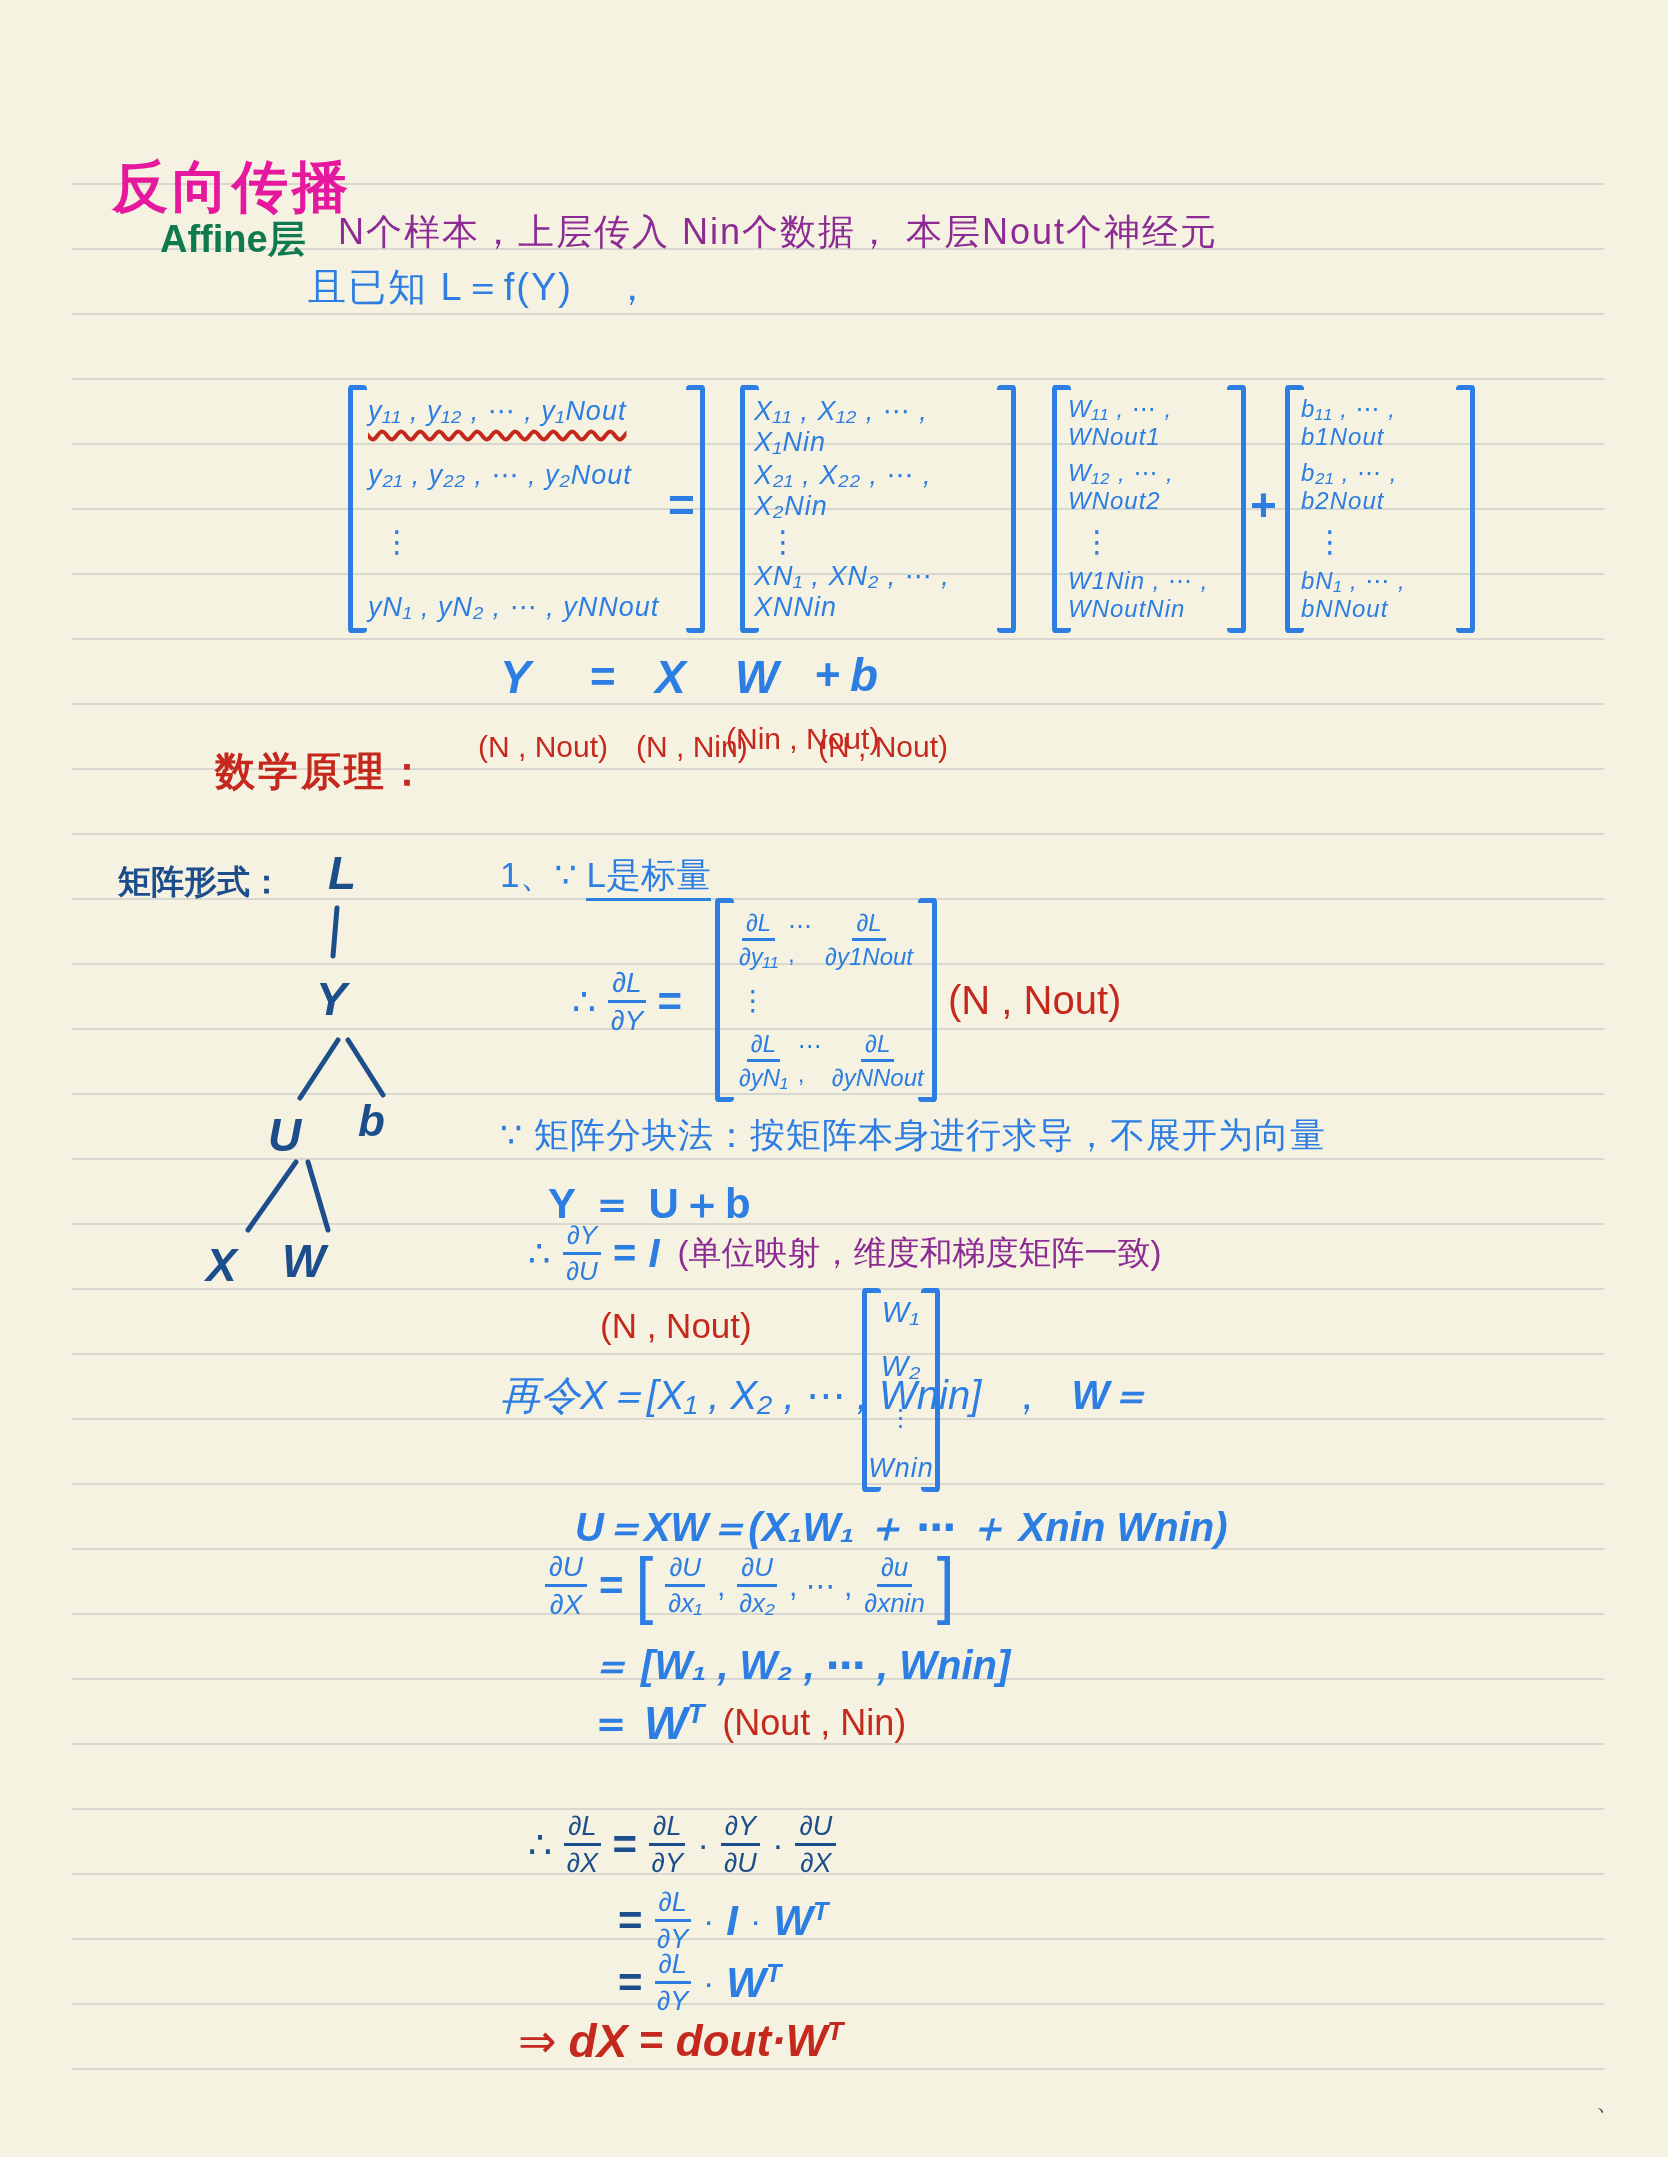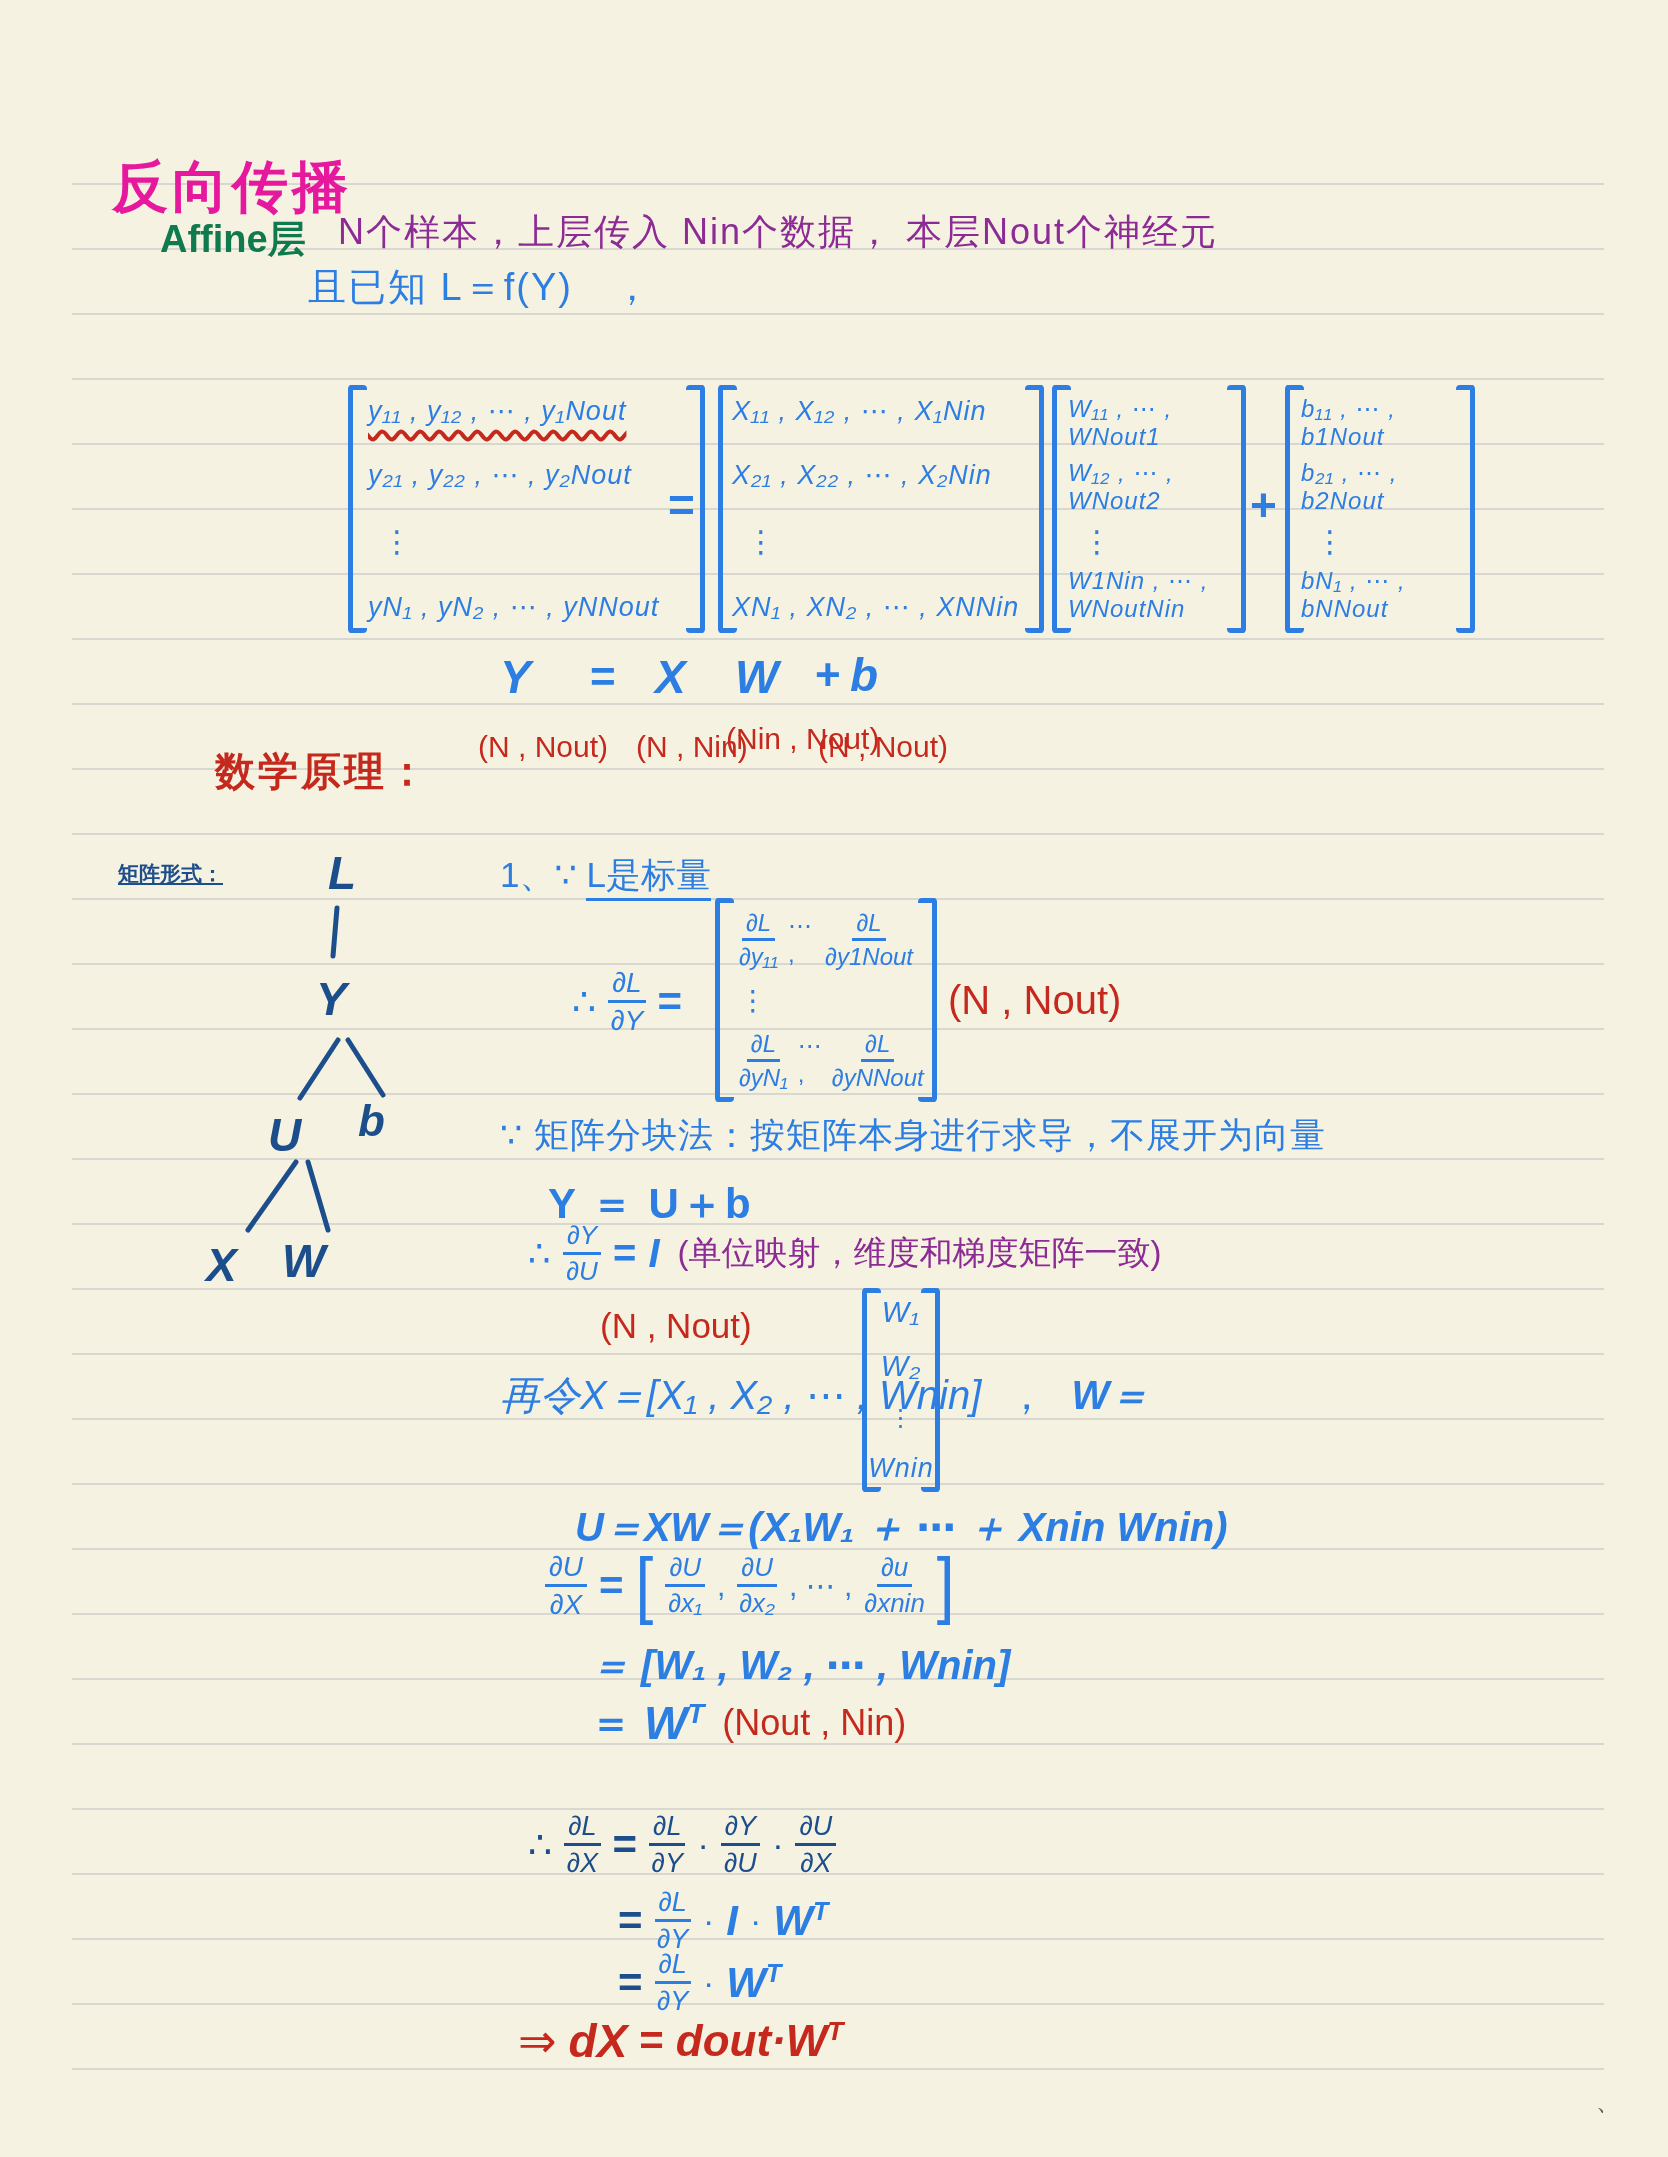--- a/index.html
+++ b/index.html
@@ -60,21 +60,21 @@
     <span class="br bl"></span>
     <span class="br brr"></span>
     <div class="mrow wavy">y₁₁ , y₁₂ , ⋯ , y₁Nout</div>
     <div class="mrow">y₂₁ , y₂₂ , ⋯ , y₂Nout</div>
     <div class="mrow vd">⋮</div>
     <div class="mrow">yN₁ , yN₂ , ⋯ , yNNout</div>
   </div>
 
   <div class="abs c-blue bold" style="left:668px;top:478px;font-size:46px;">=</div>
 
-  <div class="matrix" style="left:718px;top:385px;width:326px;height:248px;padding-left:14px;">
+  <div class="matrix" style="left:740px;top:385px;width:276px;height:248px;padding-left:14px;">
     <span class="br bl"></span>
     <span class="br brr"></span>
     <div class="mrow">X₁₁ , X₁₂ , ⋯ , X₁Nin</div>
     <div class="mrow">X₂₁ , X₂₂ , ⋯ , X₂Nin</div>
     <div class="mrow vd">⋮</div>
     <div class="mrow">XN₁ , XN₂ , ⋯ , XNNin</div>
   </div>
 
   <div class="matrix" style="left:1052px;top:385px;width:194px;height:248px;padding:10px 16px;">
     <span class="br bl"></span>
@@ -102,21 +102,21 @@
   <div class="abs c-blue ital bold" style="left:735px;top:650px;font-size:46px;">W</div>
   <div class="abs c-blue bold" style="left:815px;top:650px;font-size:44px;">+</div>
   <div class="abs c-blue ital bold" style="left:850px;top:648px;font-size:46px;">b</div>
 
   <div class="abs c-red" style="left:478px;top:730px;font-size:30px;">(N , Nout)</div>
   <div class="abs c-red" style="left:636px;top:730px;font-size:30px;">(N , Nin)</div>
   <div class="abs c-red" style="left:726px;top:722px;font-size:30px;">(Nin , Nout)</div>
   <div class="abs c-red" style="left:818px;top:730px;font-size:30px;">(N , Nout)</div>
 
   <div class="abs c-red bold" style="left:215px;top:744px;font-size:40px;letter-spacing:3px;">数学原理：</div>
-  <div class="abs c-navy bold" style="left:118px;top:860px;font-size:21px;text-decoration:underline;">矩阵形式：</div>
+  <div class="abs c-navy bold" style="left:118px;top:860px;font-size:33px;">矩阵形式：</div>
 
   <div class="abs c-navy ital bold" style="left:328px;top:846px;font-size:46px;">L</div>
   <div class="abs c-navy ital bold" style="left:316px;top:972px;font-size:46px;">Y</div>
   <div class="abs c-navy ital bold" style="left:268px;top:1108px;font-size:46px;">U</div>
   <div class="abs c-navy ital bold" style="left:358px;top:1096px;font-size:44px;">b</div>
   <div class="abs c-navy ital bold" style="left:206px;top:1238px;font-size:46px;">X</div>
   <div class="abs c-navy ital bold" style="left:282px;top:1234px;font-size:46px;">W</div>
   <svg class="abs c-navy" style="left:180px;top:890px;" width="240" height="420" viewBox="0 0 240 420">
     <line x1="157" y1="18" x2="153" y2="66" stroke="currentColor" stroke-width="5" stroke-linecap="round"></line>
     <line x1="158" y1="150" x2="120" y2="208" stroke="currentColor" stroke-width="5" stroke-linecap="round"></line>

